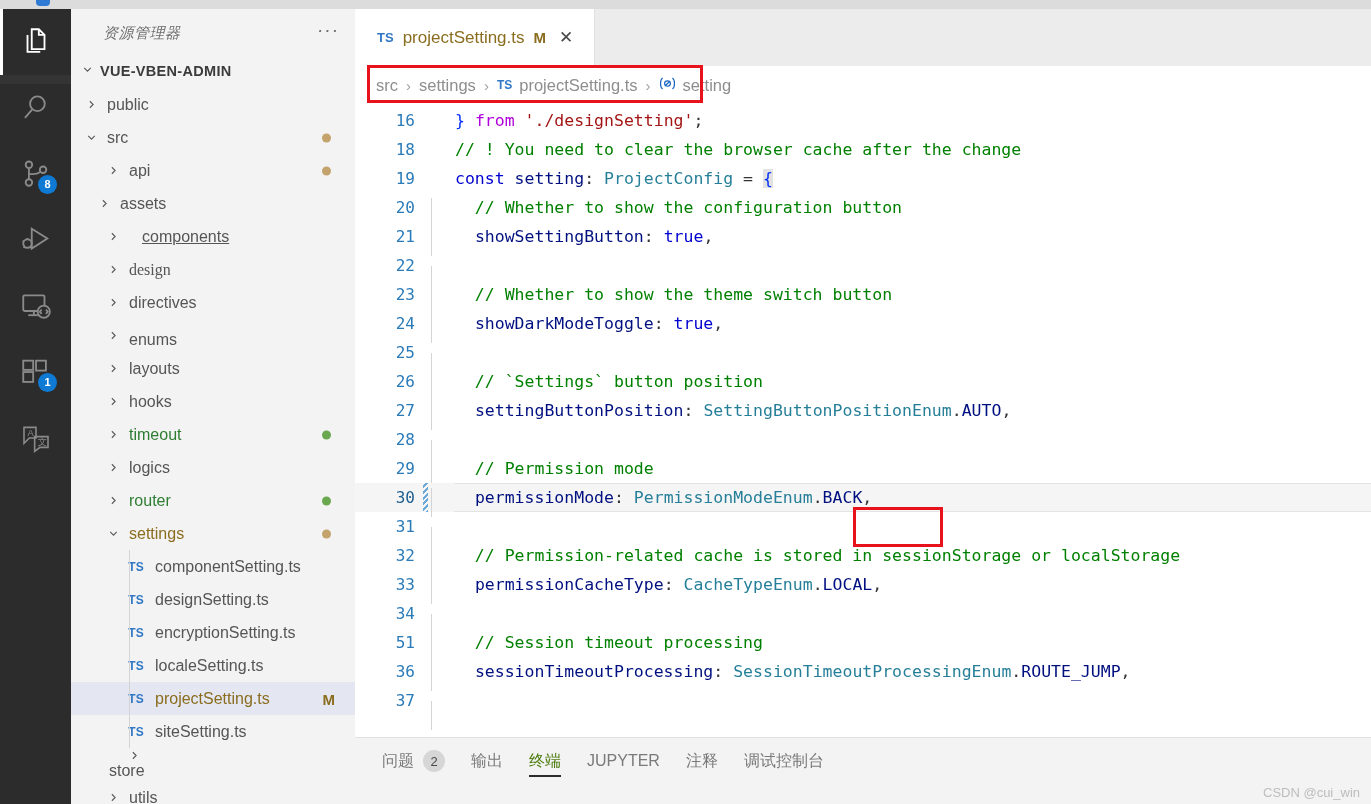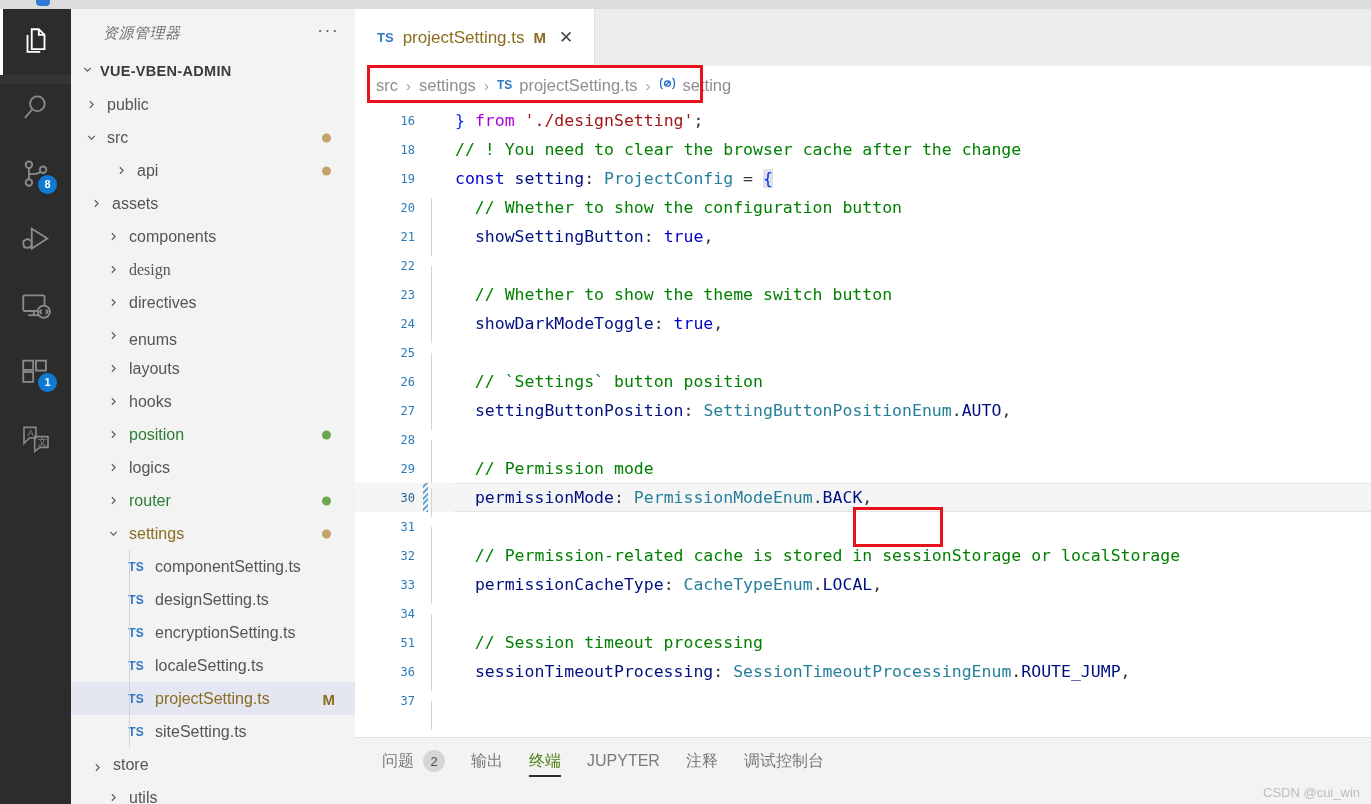--- a/index.html
+++ b/index.html
@@ -166,21 +166,21 @@
   .cline.current { background: #f5f5f5; }
   .cline.current::before,
   .cline.current::after {
     content: ""; position: absolute; left: 99px; right: 0; height: 1px;
     background: #e4e4e4;
   }
   .cline.current::before { top: 0; }
   .cline.current::after  { bottom: 0; }
   .gutter {
     width: 66px; flex: none; text-align: right;
-    color: #2b7bb9; font-size: 12px; padding-right: 6px;
+    color: #2b7bb9; font-size: 16px; padding-right: 6px;
     font-family: "DejaVu Sans Mono", monospace;
   }
   .gutter.cur { color: #1f5e8f; }
   .modbar {
     width: 10px; flex: none; height: 29px; position: relative;
   }
   .modbar.changed::after {
     content: ""; position: absolute; left: 2px; top: 0; width: 5px; height: 29px;
     background: repeating-linear-gradient(
       -45deg, #6aa9d8 0 2px, transparent 2px 4px);
@@ -361,48 +361,48 @@
             <span class="twisty">
               <svg width="13" height="13" viewBox="0 0 16 16" fill="none" stroke="currentColor" stroke-width="1.4">
                 <path d="M4 6l4 4 4-4"></path>
               </svg>
             </span>
             <span class="label" style="margin-left: 6px;">src</span>
           </div>
           <span class="dot" style="background: rgb(195, 163, 107);"></span>
         </div>
         <div class="row">
-          <div style="display: flex; align-items: center; padding-left: 40px;">
+          <div style="display: flex; align-items: center; padding-left: 32px;">
             <span class="twisty">
               <svg width="13" height="13" viewBox="0 0 16 16" fill="none" stroke="currentColor" stroke-width="1.4">
                 <path d="M6 4l4 4-4 4"></path>
               </svg>
             </span>
             <span class="label" style="margin-left: 6px;">api</span>
           </div>
           <span class="dot" style="background: rgb(195, 163, 107);"></span>
         </div>
         <div class="row">
-          <div style="display: flex; align-items: center; padding-left: 15px; justify-content: center;">
+          <div style="display: flex; align-items: center; padding-left: 23px; justify-content: center;">
             <span class="twisty">
               <svg width="13" height="13" viewBox="0 0 16 16" fill="none" stroke="currentColor" stroke-width="1.4">
                 <path d="M6 4l4 4-4 4"></path>
               </svg>
             </span>
             <span class="label" style="margin-left: 6px;">assets</span>
           </div>
         </div>
         <div class="row">
           <div style="display: flex; align-items: center; padding-left: 32px;">
             <span class="twisty">
               <svg width="13" height="13" viewBox="0 0 16 16" fill="none" stroke="currentColor" stroke-width="1.4">
                 <path d="M6 4l4 4-4 4"></path>
               </svg>
             </span>
-            <span class="label" style="margin-left: 6px;">components</span>
+            <span class="label" style="margin-left: 19px; text-decoration: underline;">components</span>
           </div>
         </div>
         <div class="row">
           <div style="display: flex; align-items: center; padding-left: 32px;">
             <span class="twisty">
               <svg width="13" height="13" viewBox="0 0 16 16" fill="none" stroke="currentColor" stroke-width="1.4">
                 <path d="M6 4l4 4-4 4"></path>
               </svg>
             </span>
             <span class="label" style="margin-left: 6px; font-family: Liberation Serif, serif;">design</span>
@@ -448,21 +448,21 @@
             <span class="label" style="margin-left: 6px;">hooks</span>
           </div>
         </div>
         <div class="row">
           <div style="display: flex; align-items: center; padding-left: 32px;">
             <span class="twisty">
               <svg width="13" height="13" viewBox="0 0 16 16" fill="none" stroke="currentColor" stroke-width="1.4">
                 <path d="M6 4l4 4-4 4"></path>
               </svg>
             </span>
-            <span class="label dirty-green" style="margin-left: 6px;">position</span>
+            <span class="label dirty-green" style="margin-left: 6px;">timeout</span>
           </div>
           <span class="dot" style="background: rgb(106, 168, 79);"></span>
         </div>
         <div class="row">
           <div style="display: flex; align-items: center; padding-left: 32px;">
             <span class="twisty">
               <svg width="13" height="13" viewBox="0 0 16 16" fill="none" stroke="currentColor" stroke-width="1.4">
                 <path d="M6 4l4 4-4 4"></path>
               </svg>
             </span>
@@ -528,21 +528,21 @@
           <span class="indent-guide" style="left: 58px;"></span>
         </div>
         <div class="row">
           <div style="display: flex; align-items: center; padding-left: 54px;">
             <span class="ts-icon">TS</span>
             <span class="label" style="margin-left: 8px;">siteSetting.ts</span>
           </div>
           <span class="indent-guide" style="left: 58px;"></span>
         </div>
         <div class="row">
-          <div style="display: flex; align-items: flex-end; padding-left: 16px;">
+          <div style="display: flex; align-items: flex-end; padding-left: 32px; flex-direction: column;">
             <span class="twisty">
               <svg width="13" height="13" viewBox="0 0 16 16" fill="none" stroke="currentColor" stroke-width="1.4">
                 <path d="M6 4l4 4-4 4"></path>
               </svg>
             </span>
             <span class="label" style="margin-left: 6px;">store</span>
           </div>
         </div>
         <div class="row">
           <div style="display: flex; align-items: center; padding-left: 32px;">

